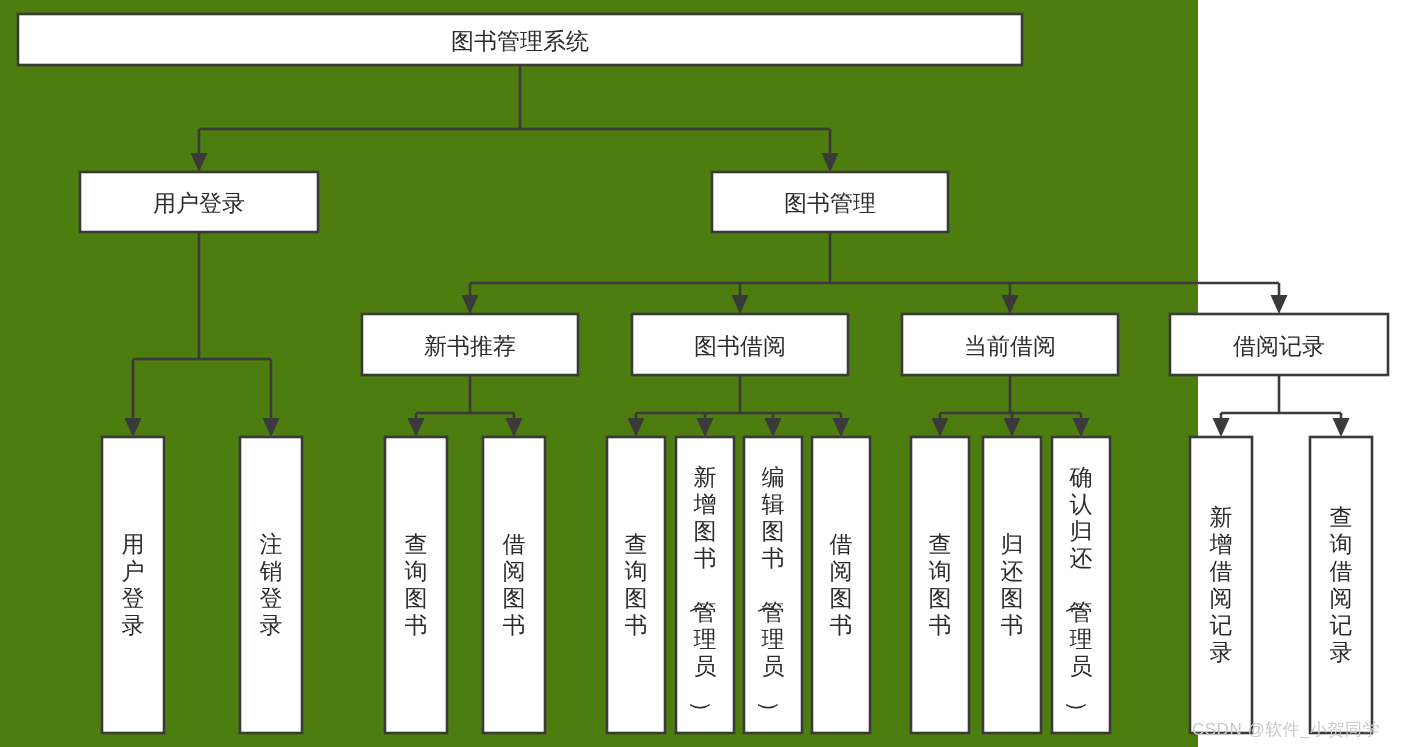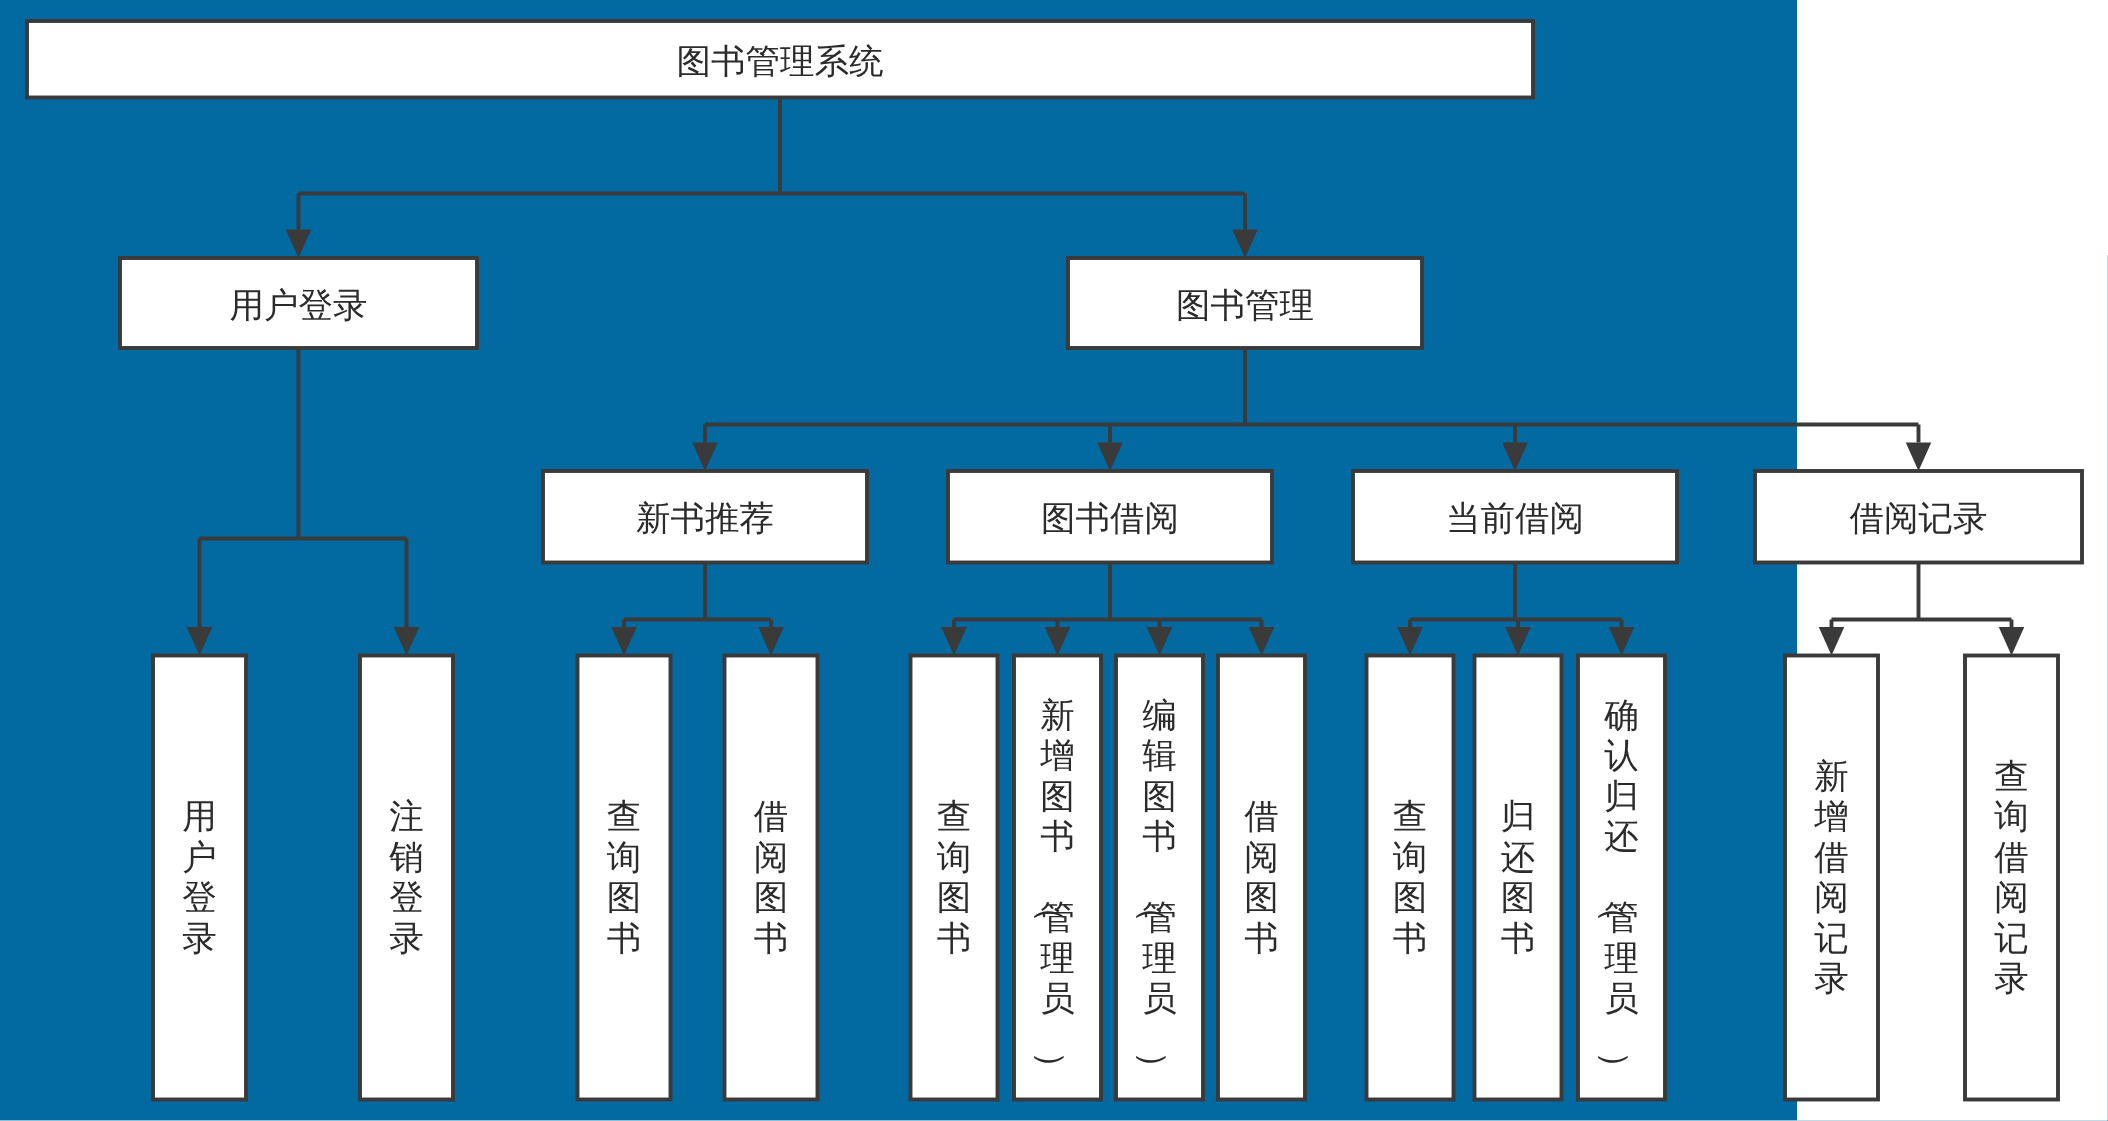--- a/index.html
+++ b/index.html
@@ -10,21 +10,21 @@
   body {
     width: 1405px;
     height: 747px;
     font-family: "Liberation Sans", "DejaVu Sans", sans-serif;
     overflow: hidden;
   }
   #diagram-root {
     position: relative;
     width: 1198px;
     height: 747px;
-    background: #0369a1;
+    background: #4d7c0f;
   }
   svg.flow {
     position: absolute;
     left: 0;
     top: 0;
     width: 1405px;
     height: 747px;
     display: block;
   }
   .node-rect {
@@ -218,14 +218,15 @@
           <rect x="1190" y="437" width="62" height="296" class="node-rect"></rect>
           <text x="1221" y="525" class="node-label-v"><tspan x="1221" dy="0">新</tspan><tspan x="1221" dy="27">增</tspan><tspan x="1221" dy="27">借</tspan><tspan x="1221" dy="27">阅</tspan><tspan x="1221" dy="27">记</tspan><tspan x="1221" dy="27">录</tspan></text>
         </g>
         <g>
           <rect x="1310" y="437" width="62" height="296" class="node-rect"></rect>
           <text x="1341" y="525" class="node-label-v"><tspan x="1341" dy="0">查</tspan><tspan x="1341" dy="27">询</tspan><tspan x="1341" dy="27">借</tspan><tspan x="1341" dy="27">阅</tspan><tspan x="1341" dy="27">记</tspan><tspan x="1341" dy="27">录</tspan></text>
         </g>
       </g>
   </svg>
 
+  <div class="watermark" style="left: 1192px; top: 718px; color: rgb(201, 201, 201);">CSDN @软件_小贺同学</div>
 
 </div>
 
 </body></html>

